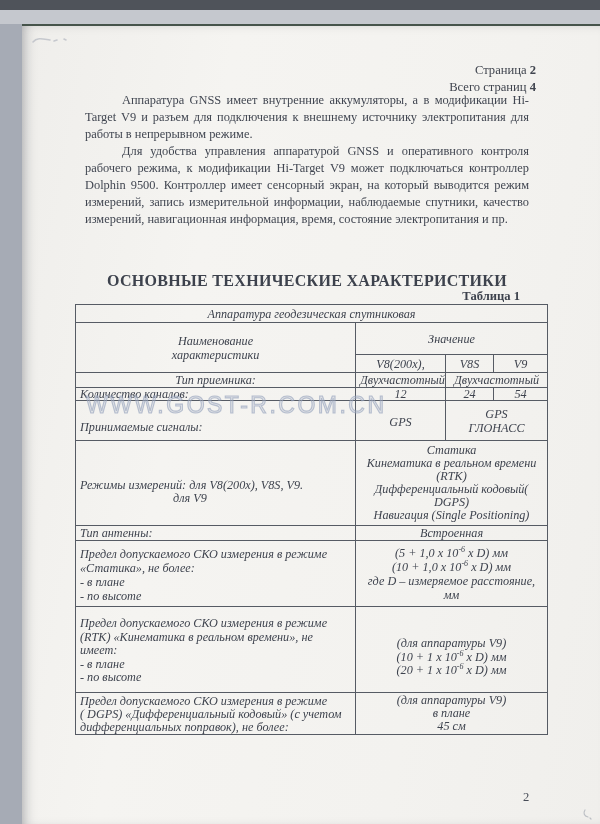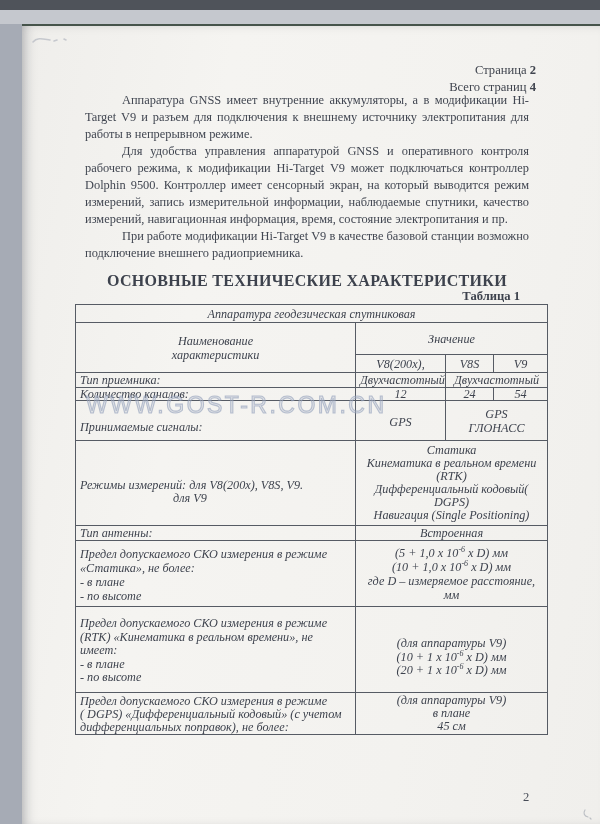--- a/index.html
+++ b/index.html
@@ -49,21 +49,21 @@
   td.c{text-align:center;}
   td.nm{padding-left:6px;}
   td.topv{vertical-align:top;}
   td.botv{vertical-align:bottom;padding-bottom:2px;}
   .line{display:block;}
   .indent2{margin-left:93px;}
   sup{font-size:8px;line-height:0;vertical-align:super;}
   tr.r-title td{height:17px;}
   tr.r-head td{height:31px;}
   tr.r-models td{height:17px;}
-  tr.r-receiver td{height:14px;}
+  tr.r-receiver td{height:14px;text-align:center;}
   tr.r-channels td{height:12px;line-height:12px;}
   tr.r-signals td{height:27px;}
   tr.r-modes td{height:66px;line-height:13px;}
   tr.r-antenna td{height:14px;}
   tr.r-static td{height:62px;line-height:14px;}
   tr.r-rtk td{height:69px;line-height:13.5px;}
   tr.r-dgps td{height:39px;line-height:13px;}
   .watermark{
     position:absolute;left:64px;top:366px;width:470px;
     font-family:"Liberation Sans", sans-serif;font-weight:normal;
@@ -89,21 +89,20 @@
     <path d="M3,10 C7,5 13,7 20,8 M24,9 l3,-1 M34,7 l2,1" fill="none" stroke="#b8bcc4" stroke-width="1.6" stroke-linecap="round"></path>
   </svg>
 
   <div class="page-info">
     <div><span>Страница</span> <b>2</b></div>
     <div><span>Всего страниц</span> <b>4</b></div>
   </div>
 
   <p class="para p1">Аппаратура GNSS имеет внутренние аккумуляторы, а в модификации Hi-Target V9 и разъем для подключения к внешнему источнику электропитания для работы в непрерывном режиме.</p>
   <p class="para p2">Для удобства управления аппаратурой GNSS и оперативного контроля рабочего режима, к модификации Hi-Target V9 может подключаться контроллер Dolphin 9500. Контроллер имеет сенсорный экран, на который выводится режим измерений, запись измерительной информации, наблюдаемые спутники, качество измерений, навигационная информация, время, состояние электропитания и пр.</p>
-  <p class="para p3">При работе модификации Hi-Target V9 в качестве базовой станции возможно подключение внешнего радиоприемника.</p>
 
   <div class="section-heading">ОСНОВНЫЕ ТЕХНИЧЕСКИЕ ХАРАКТЕРИСТИКИ</div>
 
   <div class="table-label">Таблица 1</div>
 
   <table class="spec">
     <colgroup>
       <col style="width:280px">
         <col style="width:90px">
         <col style="width:48px">

